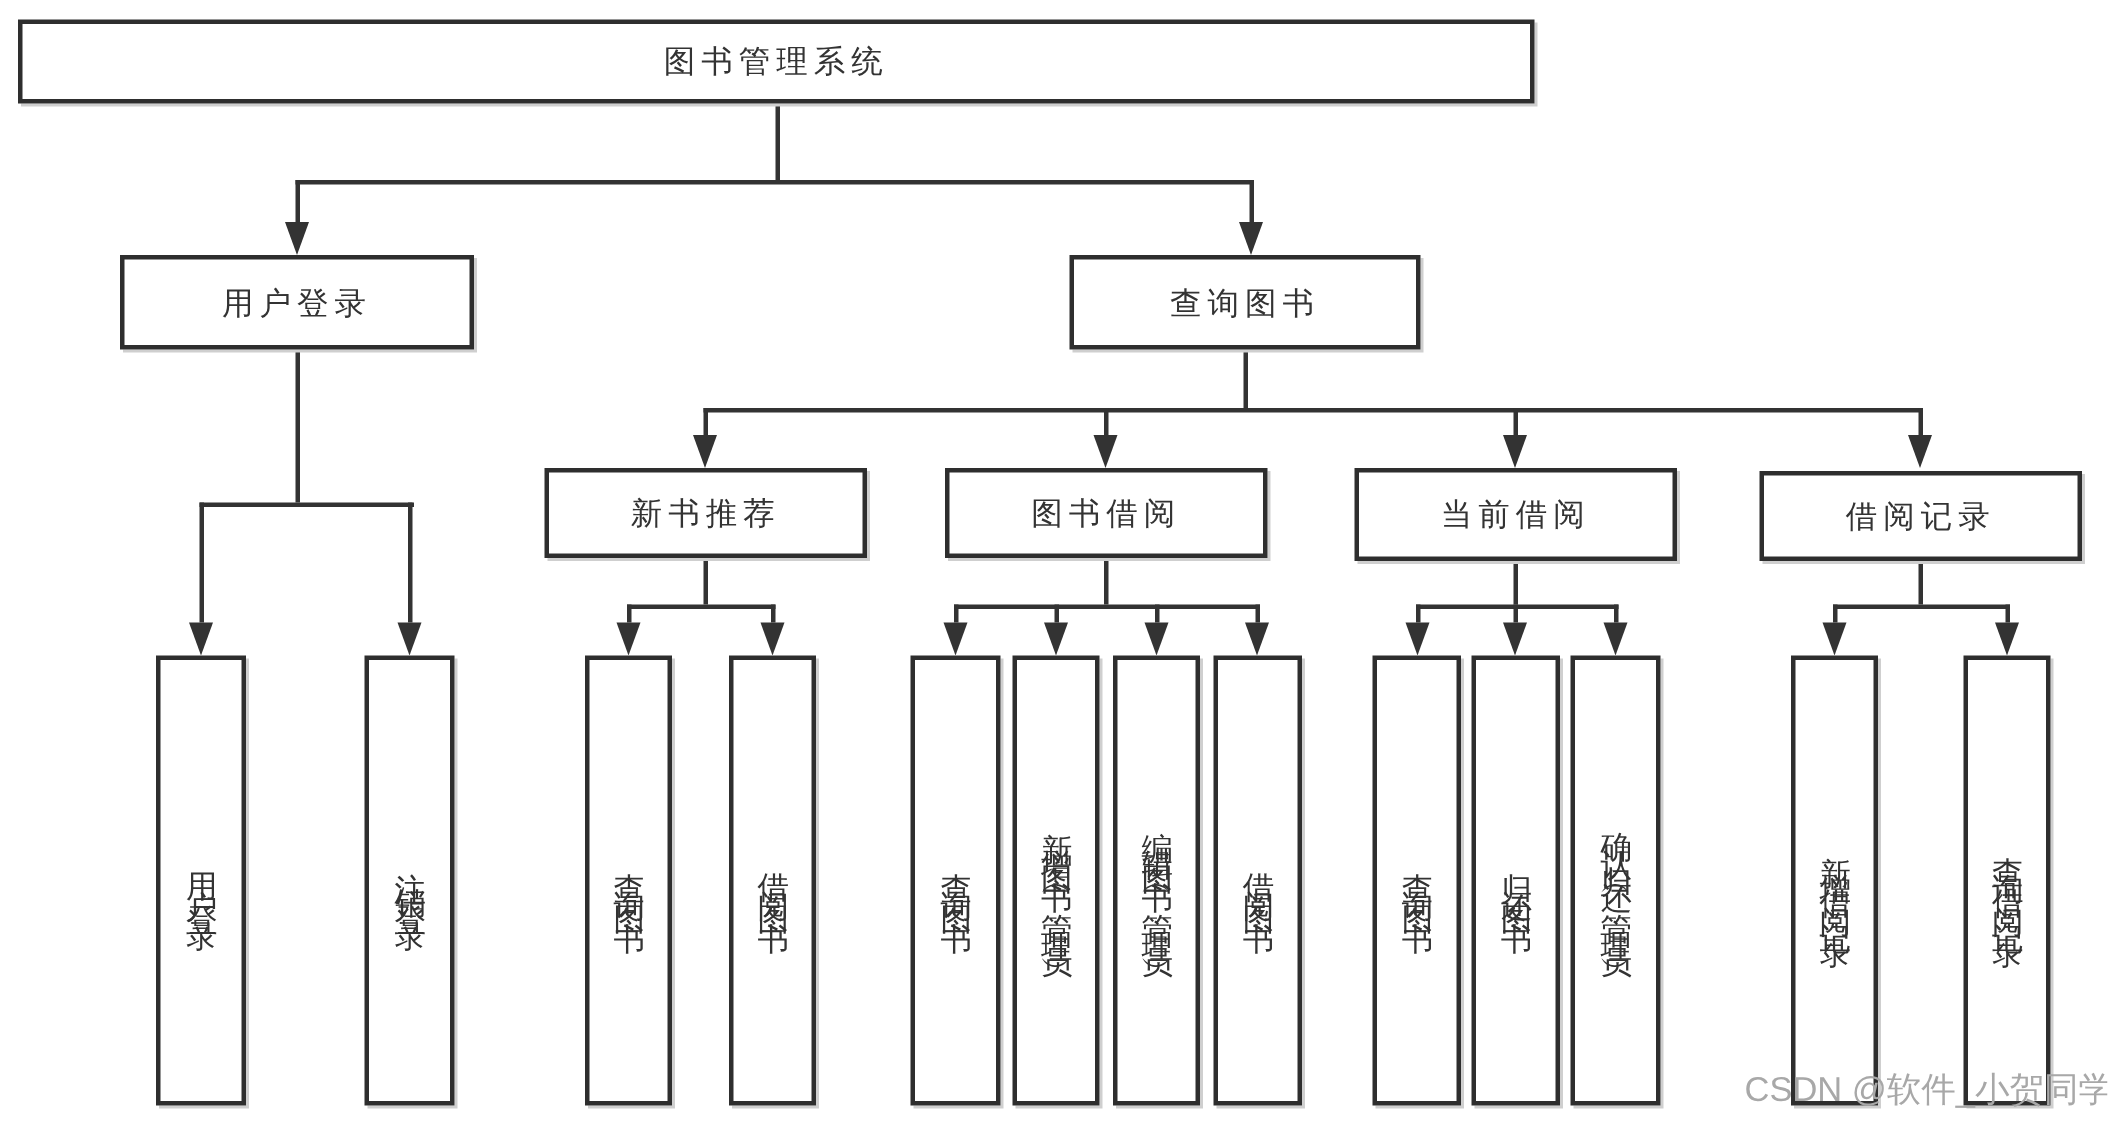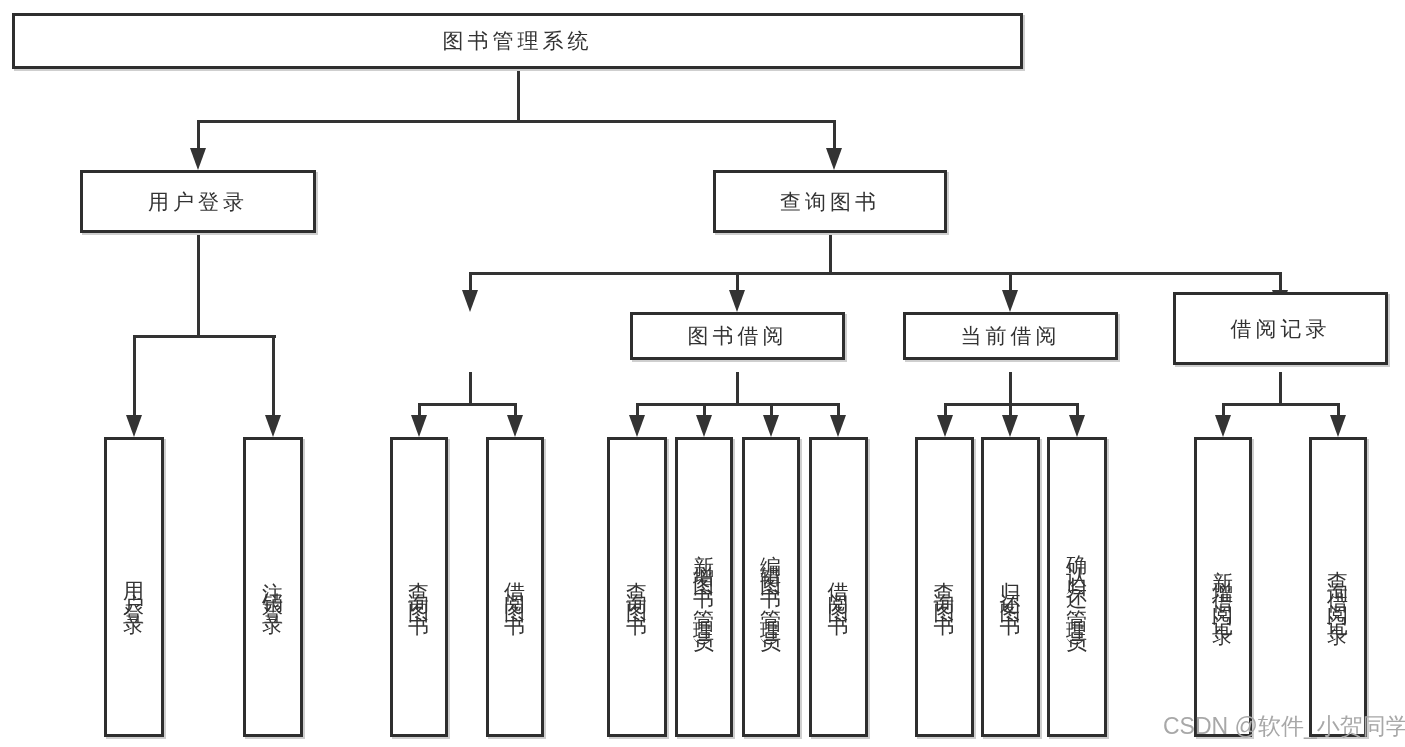--- a/index.html
+++ b/index.html
@@ -132,27 +132,30 @@
     <span class="h-label">图书管理系统</span>
   </div>
 
   <div class="box" style="left:80px;top:170px;width:236px;height:63px">
     <span class="h-label">用户登录</span>
   </div>
   <div class="box" style="left:713px;top:170px;width:234px;height:63px">
     <span class="h-label">查询图书</span>
   </div>
 
-  <div class="box" style="left:630px;top:312px;width:215px;height:48px">
+  <div class="box" style="left:363px;top:312px;width:215px;height:60px">
+    <span class="h-label">新书推荐</span>
+  </div>
+  <div class="box" style="left:630px;top:312px;width:215px;height:60px">
     <span class="h-label">图书借阅</span>
   </div>
-  <div class="box" style="left:903px;top:312px;width:215px;height:48px">
+  <div class="box" style="left:903px;top:312px;width:215px;height:62px">
     <span class="h-label">当前借阅</span>
   </div>
-  <div class="box" style="left:1173px;top:292px;width:215px;height:73px">
+  <div class="box" style="left:1173px;top:314px;width:215px;height:60px">
     <span class="h-label">借阅记录</span>
   </div>
 
   <div class="box" style="left:104px;top:437px;width:60px;height:300px">
     <span class="v-label">用户登录</span>
   </div>
   <div class="box" style="left:243px;top:437px;width:60px;height:300px">
     <span class="v-label">注销登录</span>
   </div>
 

